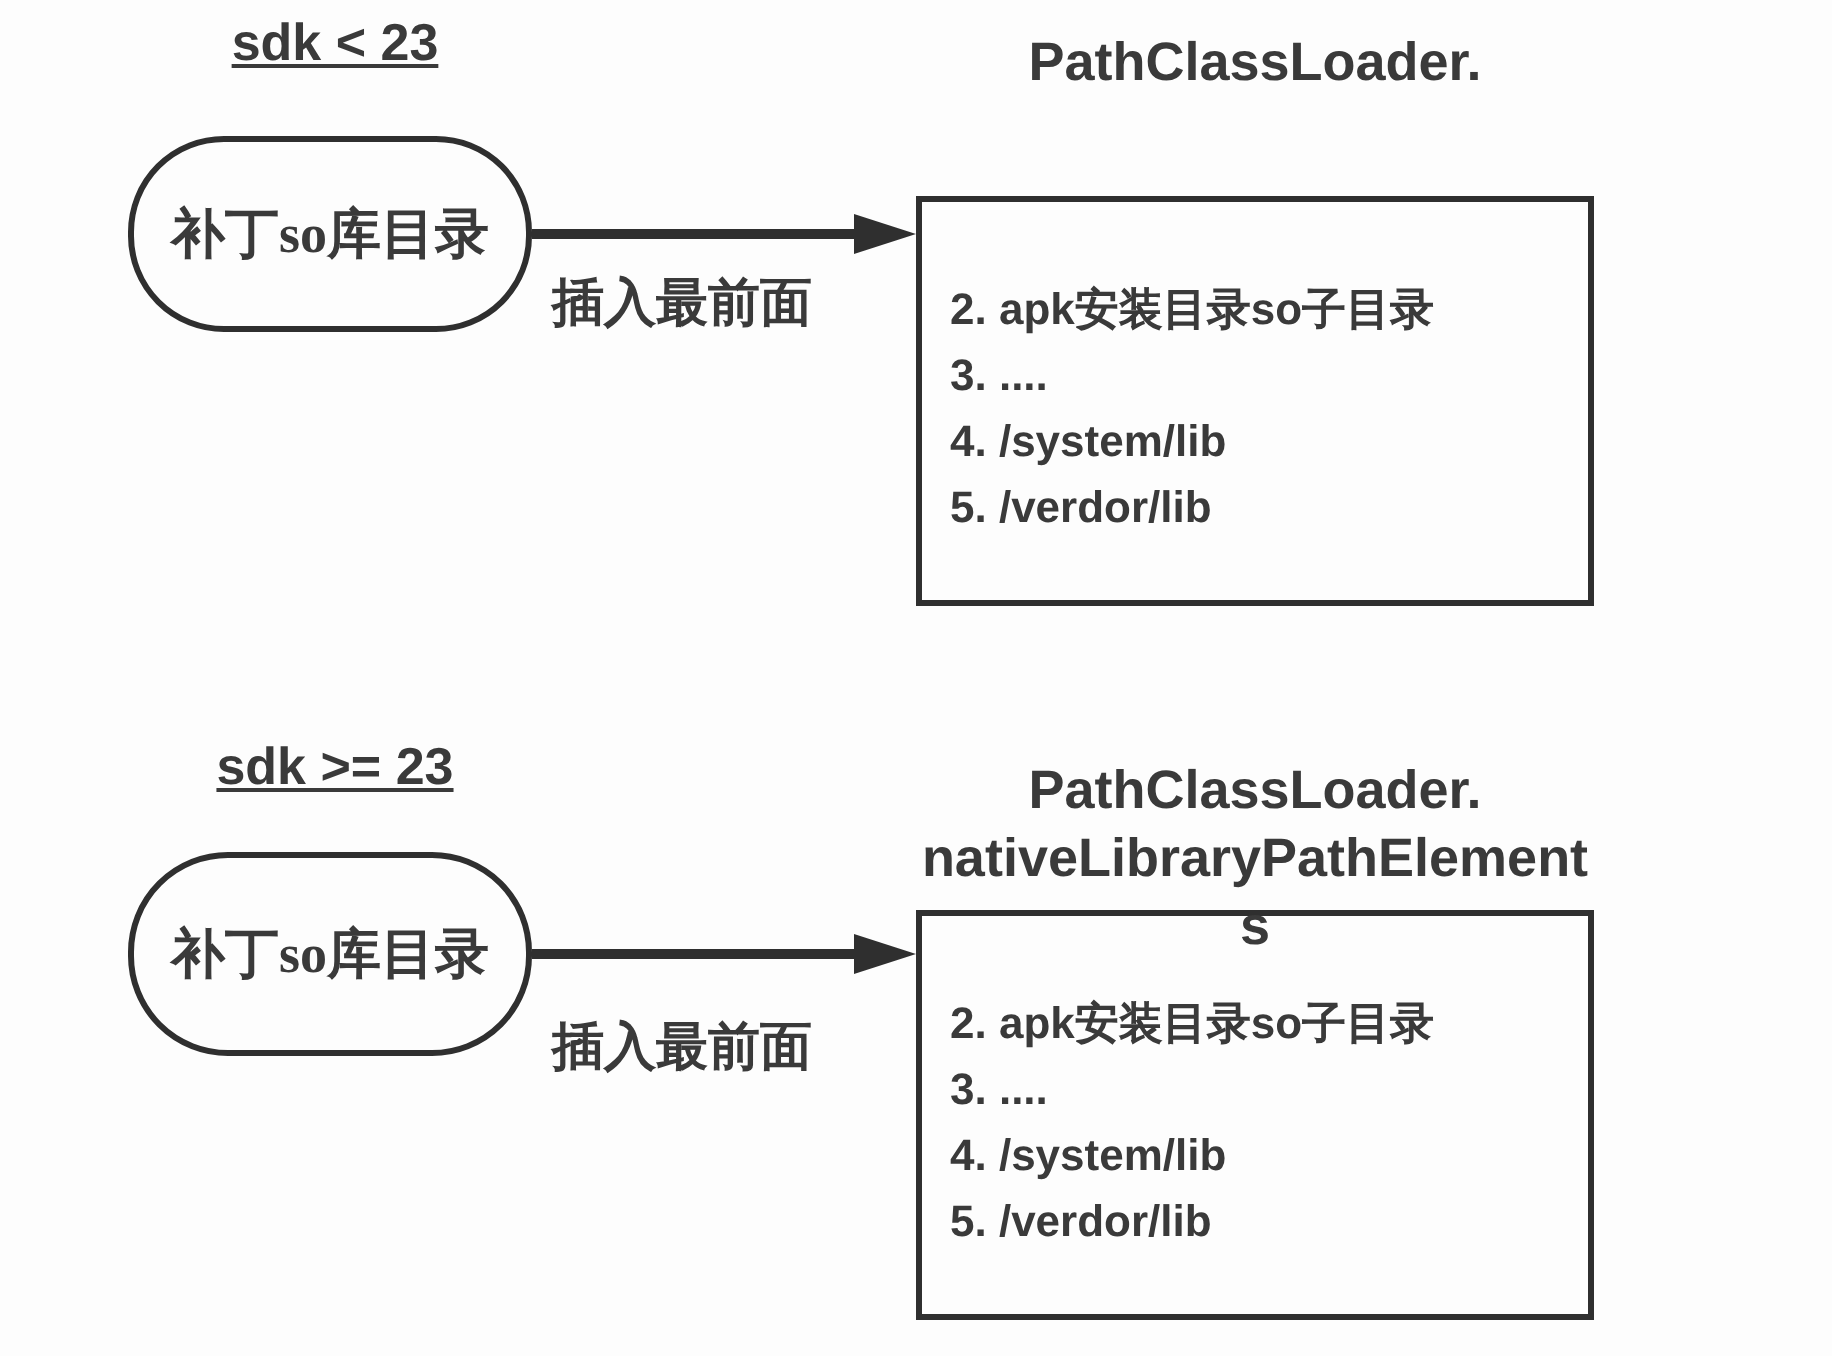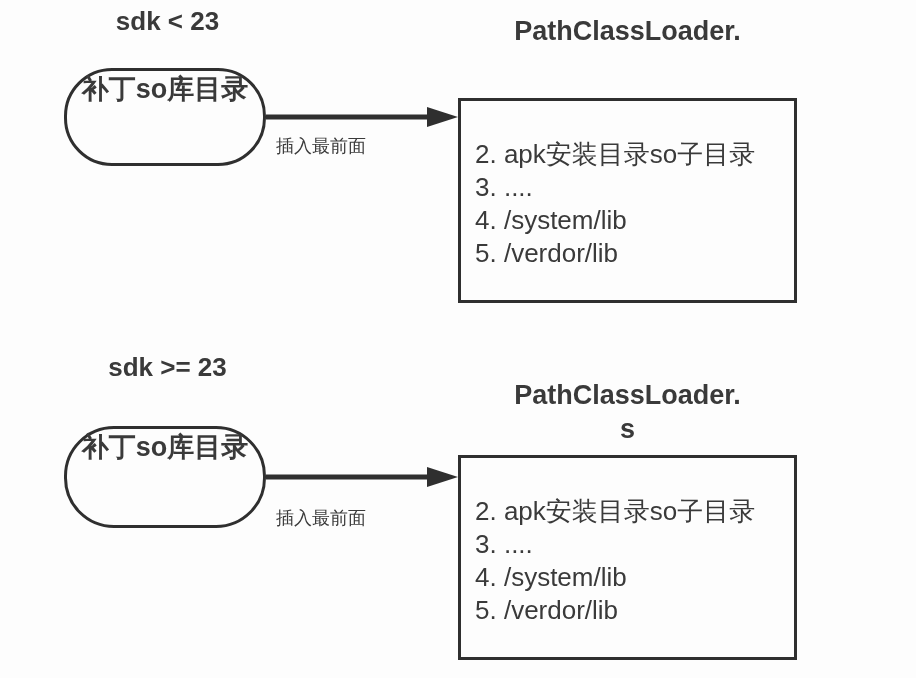--- a/index.html
+++ b/index.html
@@ -17,37 +17,40 @@
     overflow: hidden;
   }
   .abs { position: absolute; }
 
   .condition {
     text-align: center;
     font-size: 26px;
     line-height: 30px;
     font-weight: 600;
     white-space: nowrap;
+    text-decoration: underline;
   }
 
   .node {
     box-sizing: border-box;
     border: 3px solid #2f2f2f;
     border-radius: 48px;
     background: #fdfdfd;
     display: flex;
+    align-items: center;
     justify-content: center;
     font-size: 27px;
     font-weight: 600;
     white-space: nowrap;
+    font-family: Liberation Serif, serif;
   }
 
   .arrow-label {
-    font-size: 18px;
-    font-weight: 400;
+    font-size: 26px;
+    font-weight: 700;
     white-space: nowrap;
   }
 
   .target-title {
     text-align: center;
     font-size: 27px;
     font-weight: 600;
     z-index: 2;
   }
   .target-title .line { white-space: nowrap; }
@@ -55,22 +58,22 @@
   .title-3line .line { line-height: 34px; }
 
   .list-box {
     box-sizing: border-box;
     border: 3px solid #2f2f2f;
     background: #fdfdfd;
     z-index: 1;
   }
 
   .dir-list {
-    font-size: 26px;
-    font-weight: 400;
+    font-size: 22px;
+    font-weight: 700;
     z-index: 3;
   }
   .dir-list .item {
     line-height: 33px;
     white-space: nowrap;
   }
 
   svg.flow-arrow { display: block; }
 </style>
 </head>
@@ -99,37 +102,38 @@
 
   <div class="abs list-box" style="left:458px; top:98px; width:339px; height:205px;"></div>
 
   <div class="abs dir-list" style="left:475px; top:138px;">
     <div class="item">2. apk安装目录so子目录</div>
     <div class="item">3. ....</div>
     <div class="item">4. /system/lib</div>
     <div class="item">5. /verdor/lib</div>
   </div>
 
-  <div class="abs condition" style="left:40px; top:352px; width:255px;">
+  <div class="abs condition" style="left:40px; top:368px; width:255px;">
     <div class="line">sdk &gt;= 23</div>
   </div>
 
   <div class="abs node" style="left:64px; top:426px; width:202px; height:102px; border-radius:50px;">
     <span>补丁so库目录</span>
   </div>
 
   <svg class="abs flow-arrow" style="left:266px; top:459px;" width="192" height="36" viewBox="0 0 192 36">
     <line x1="0" y1="18" x2="165" y2="18" stroke="#2f2f2f" stroke-width="5"></line>
     <polygon points="161,8 192,18 161,28" fill="#2f2f2f"></polygon>
   </svg>
 
   <div class="abs arrow-label" style="left:276px; top:506px;">插入最前面</div>
 
   <div class="abs target-title title-3line" style="left:458px; top:378px; width:339px;">
     <div class="line">PathClassLoader.</div>
+    <div class="line">nativeLibraryPathElement</div>
     <div class="line">s</div>
   </div>
 
   <div class="abs list-box" style="left:458px; top:455px; width:339px; height:205px;"></div>
 
   <div class="abs dir-list" style="left:475px; top:495px;">
     <div class="item">2. apk安装目录so子目录</div>
     <div class="item">3. ....</div>
     <div class="item">4. /system/lib</div>
     <div class="item">5. /verdor/lib</div>

